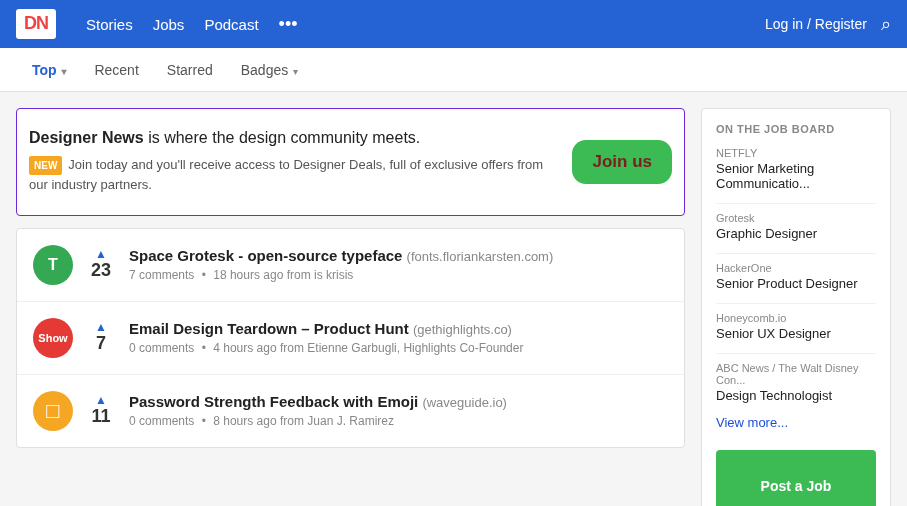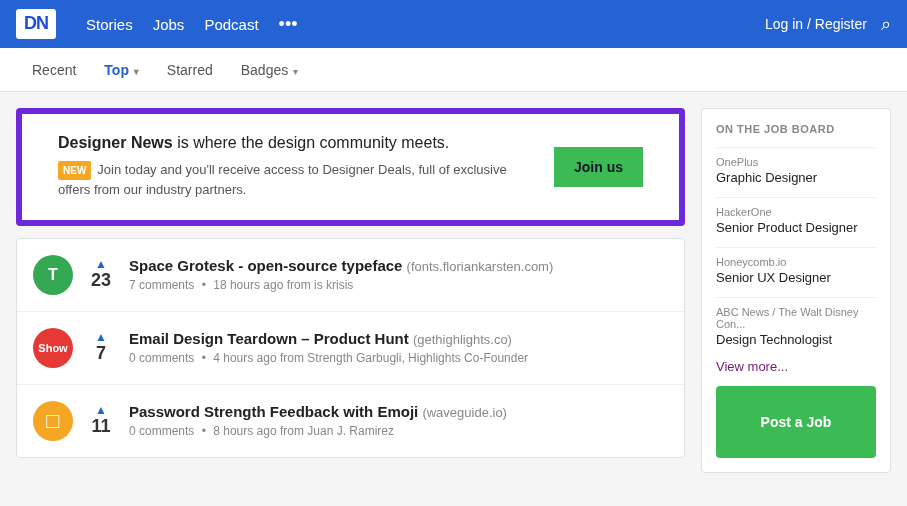--- a/index.html
+++ b/index.html
@@ -9,21 +9,21 @@
     .navbar {
       background: #2563d4;
       height: 48px;
       display: flex;
       align-items: center;
       padding: 0 16px;
       gap: 20px;
     }
     .logo-box {
       background: white;
-      color: #1d4ed8;
+      color: #ef4444;
       font-weight: 900;
       font-size: 18px;
       padding: 4px 8px;
       border-radius: 3px;
       line-height: 1.2;
       letter-spacing: -1px;
     }
     .nav-links {
       display: flex;
       align-items: center;
@@ -76,23 +76,23 @@
       max-width: 100%;
       padding: 16px;
       gap: 16px;
     }
     .content-area { flex: 1; min-width: 0; }
     .sidebar { width: 190px; flex-shrink: 0; }
 
     
     .banner {
       background: white;
-      border: 6px solid #6d28d9;
+      border: 1px solid #6d28d9;
       border-radius: 4px;
-      padding: 20px 36px;
+      padding: 20px 12px;
       display: flex;
       align-items: center;
       justify-content: space-between;
       margin-bottom: 12px;
     }
     .banner-text { flex: 1; }
     .banner-title { font-size: 16px; color: #222; margin-bottom: 8px; }
     .banner-title strong { font-weight: 700; }
     .banner-desc { font-size: 13px; color: #555; line-height: 1.5; }
     .new-badge {
@@ -101,25 +101,25 @@
       color: white;
       font-size: 10px;
       font-weight: 700;
       padding: 2px 5px;
       border-radius: 2px;
       margin-right: 6px;
       vertical-align: middle;
     }
     .join-btn {
       background: #3cba54;
-      color: #0f172a;
+      color: #7f1d1d;
       border: none;
-      border-radius: 0;
+      border-radius: 14px;
       padding: 12px 20px;
-      font-size: 14px;
+      font-size: 17px;
       font-weight: 600;
       cursor: pointer;
       white-space: nowrap;
       margin-left: 20px;
     }
 
     
     .story-list { background: white; border: 1px solid #e0e0e0; border-radius: 4px; }
     .story-item {
       display: flex;
@@ -172,21 +172,21 @@
       font-weight: 700;
       color: #888;
       letter-spacing: 0.5px;
       text-transform: uppercase;
       margin-bottom: 12px;
     }
     .job-item { margin-bottom: 12px; }
     .job-company { font-size: 11px; color: #888; margin-bottom: 2px; }
     .job-title { font-size: 13px; color: #222; font-weight: 500; }
     .divider { height: 1px; background: #f0f0f0; margin: 8px 0; }
-    .view-more { color: #701a75; font-size: 13px; cursor: pointer; display: block; margin: 8px 0 12px; }
+    .view-more { color: #1d4ed8; font-size: 13px; cursor: pointer; display: block; margin: 8px 0 20px; }
     .post-job-btn {
       background: #3cba54;
       color: white;
       border: none;
       border-radius: 4px;
       padding: 28px 16px;
       font-size: 14px;
       font-weight: 600;
       cursor: pointer;
       width: 100%;
@@ -203,25 +203,25 @@
     <a class="nav-link">Podcast</a>
     <span class="nav-dots">•••</span>
   </div>
   <div class="nav-right">
     <a class="login-link">Log in / Register</a>
     <span class="search-icon-btn">⌕</span>
   </div>
 </nav>
 
 <div class="subnav">
+  <div class="subnav-item active">
+    <span>Top</span><span class="caret"> ▾</span>
+  </div>
   <div class="subnav-item">
     <span>Recent</span>
-  </div>
-  <div class="subnav-item active">
-    <span>Top</span><span class="caret"> ▾</span>
   </div>
   <div class="subnav-item">
     <span>Starred</span>
   </div>
   <div class="subnav-item">
     <span>Badges</span><span class="caret"> ▾</span>
   </div>
 </div>
 
 <div class="main-layout">
@@ -271,21 +271,21 @@
         <div class="story-body">
           <div class="story-title">
             <span>Email Design Teardown – Product Hunt</span>
             <span class="domain">(gethighlights.co)</span>
           </div>
           <div class="story-meta">
             <a>0 comments</a>
             <span class="dot">•</span>
             <span>4 hours ago</span>
             <span> from </span>
-            <a>Strength Garbugli, Highlights Co-Founder</a>
+            <a>Etienne Garbugli, Highlights Co-Founder</a>
           </div>
         </div>
       </div>
 
       <div class="story-item">
         <div class="avatar-circle" style="background:#f5a623; font-size:22px; color:white;">
           <span>□</span>
         </div>
         <div class="vote-col">
           <span class="vote-arrow">▲</span>
@@ -306,23 +306,27 @@
         </div>
       </div>
 
     </div>
   </div>
 
   <div class="sidebar">
     <div class="sidebar-card">
       <div class="sidebar-title">ON THE JOB BOARD</div>
 
+      <div class="job-item">
+        <div class="job-company">NETFLY</div>
+        <div class="job-title">Senior Marketing Communicatio...</div>
+      </div>
       <div class="divider"></div>
       <div class="job-item">
-        <div class="job-company">OnePlus</div>
+        <div class="job-company">Grotesk</div>
         <div class="job-title">Graphic Designer</div>
       </div>
       <div class="divider"></div>
       <div class="job-item">
         <div class="job-company">HackerOne</div>
         <div class="job-title">Senior Product Designer</div>
       </div>
       <div class="divider"></div>
       <div class="job-item">
         <div class="job-company">Honeycomb.io</div>

